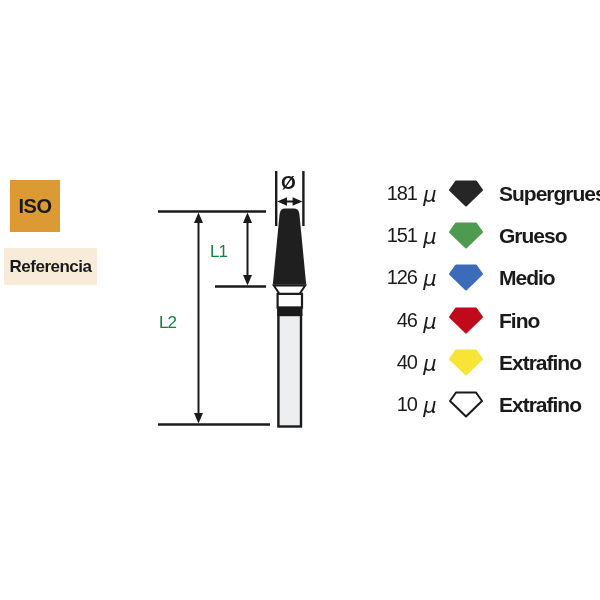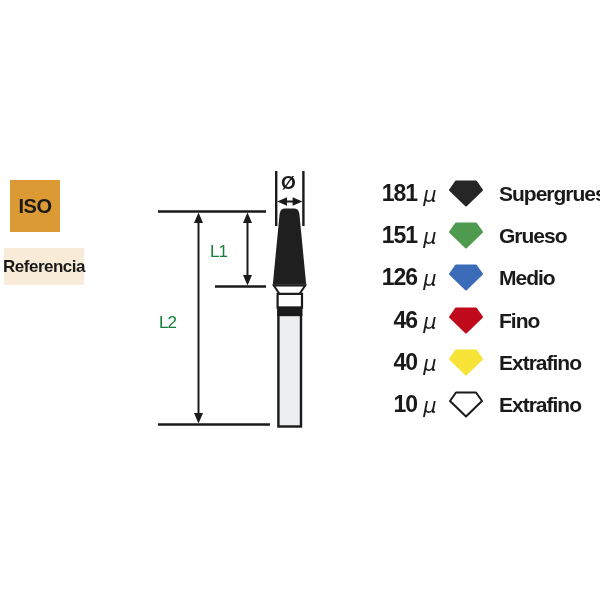--- a/index.html
+++ b/index.html
@@ -7,36 +7,36 @@
     position:relative;width:600px;height:600px;background:#ffffff;
     font-family:"Liberation Sans",sans-serif;overflow:hidden;
   }
   .abs{position:absolute;}
   
   .badge{
     display:flex;align-items:center;justify-content:center;
     color:#1a1a1a;font-weight:bold;letter-spacing:-0.5px;
   }
   .badge-iso{left:10px;top:180px;width:50px;height:52px;font-size:20px;align-items:center;}
-  .badge-ref{left:4px;top:248px;width:80px;height:37px;font-size:17px;}
+  .badge-ref{left:4px;top:248px;width:93px;height:37px;font-size:17px;}
   
   .dimlabel{
     color:#15803d;font-weight:normal;font-size:17px;letter-spacing:-1px;
     line-height:1;
   }
   .lbl-l1{left:210px;top:243px;}
   .lbl-l2{left:159px;top:314px;}
   .lbl-diam{left:281px;top:173px;font-size:19px;font-weight:bold;color:#1a1a1a;}
   
   .legend-row{
     position:absolute;left:370px;height:28px;display:flex;align-items:center;
     color:#1a1a1a;
   }
   .legend-row .num{
-    width:47px;text-align:right;font-weight:bold;font-size:23px;
+    width:47px;text-align:right;font-weight:normal;font-size:20px;
     letter-spacing:-1px;line-height:1;
   }
   .legend-row .mu{
     width:18px;margin-left:4px;text-align:center;
     font-family:"DejaVu Sans",sans-serif;font-style:italic;
     font-size:21px;line-height:1;position:relative;top:2px;
   }
   .legend-row .diamond{margin-left:10px;flex:0 0 auto;}
   .legend-row .lbl{
     margin-left:16px;font-weight:bold;font-size:21px;letter-spacing:-1px;

